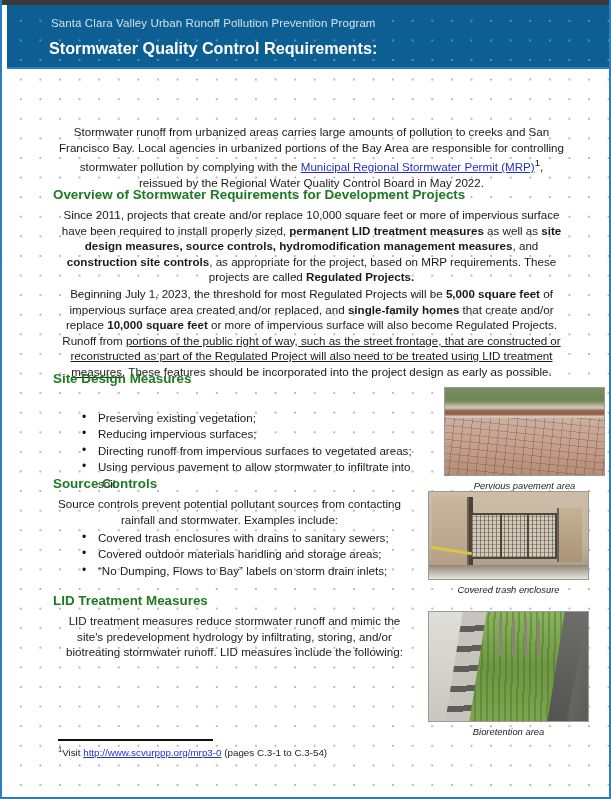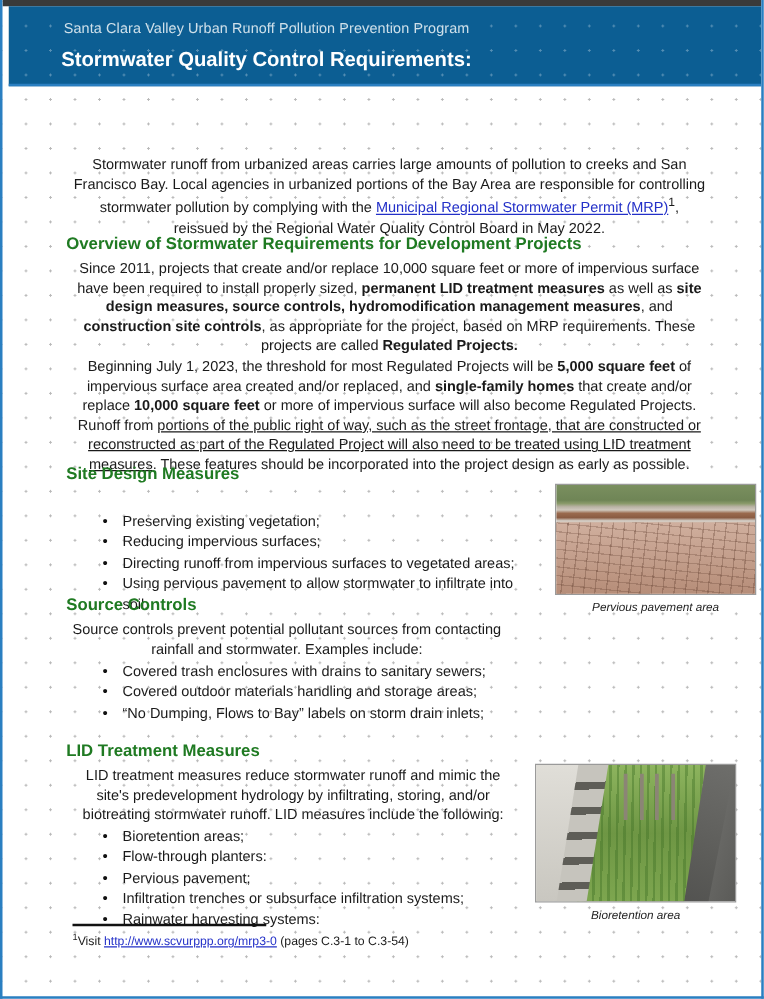--- a/index.html
+++ b/index.html
@@ -304,42 +304,48 @@
     <ul class="bullets" style="left:55px; top:442px; width:360px;">
       <li>Covered trash enclosures with drains to sanitary sewers;</li>
       <li>Covered outdoor materials handling and storage areas;</li>
       <li>“No Dumping, Flows to Bay” labels on storm drain inlets;</li>
     </ul>
 
     <div class="sec-head" style="left:51px; top:505px;">LID Treatment Measures</div>
 
     <div class="para" style="left:55px; top:525px; width:355px;">LID treatment measures reduce stormwater runoff and mimic the site's predevelopment hydrology by infiltrating, storing, and/or biotreating stormwater runoff. LID measures include the following:</div>
 
-    <ul class="bullets" style="left:55px; top:574px; width:360px;">
-      <li>Bioretention areas;</li>
-      <li>Flow-through planters:</li>
-      <li>Pervious pavement;</li>
-      <li>Infiltration trenches or subsurface infiltration systems;</li>
-      <li>Rainwater harvesting systems:</li>
-    </ul>
 
     <div class="footnote-rule" style="left:56px; top:651px; width:155px;"></div>
 
     <div class="footnote" style="left:56px; top:657px;"><sup>1</sup><span>Visit </span><a class="link" href="#"><span>http://www.scvurppp.org/mrp3-0</span></a><span> (pages C.3-1 to C.3-54)</span></div>
 
     <figure class="figure" style="left:426px; top:283px; width:161px; margin:16px;">
       <div class="frame" style="width:161px; height:89px;">
         <div class="ph-pavers">
           <div class="band" style="top:46%;"></div>
           <div class="band" style="top:88%;"></div>
         </div>
       </div>
       <figcaption class="figcap">Pervious pavement area</figcaption>
     </figure>
 
+    <figure class="figure" style="left:426px; top:403px; width:161px; margin:0;">
+      <div class="frame" style="width:161px; height:89px;">
+        <div class="ph-trash">
+          <div class="wallL"></div>
+          <div class="post"></div>
+          <div class="gate"></div>
+          <div class="wallR"></div>
+          <div class="ground"></div>
+          <div class="tape"></div>
+        </div>
+      </div>
+      <figcaption class="figcap">Covered trash enclosure</figcaption>
+    </figure>
 
     <figure class="figure" style="left:426px; top:523px; width:161px; margin:0;">
       <div class="frame" style="width:161px; height:111px;">
         <div class="ph-bio">
           <div class="road"></div>
           <div class="veg"></div>
           <div class="walk"></div>
           <div class="curb"></div>
           <div class="pole" style="left:44%;"></div>
           <div class="pole" style="left:52%;"></div>

